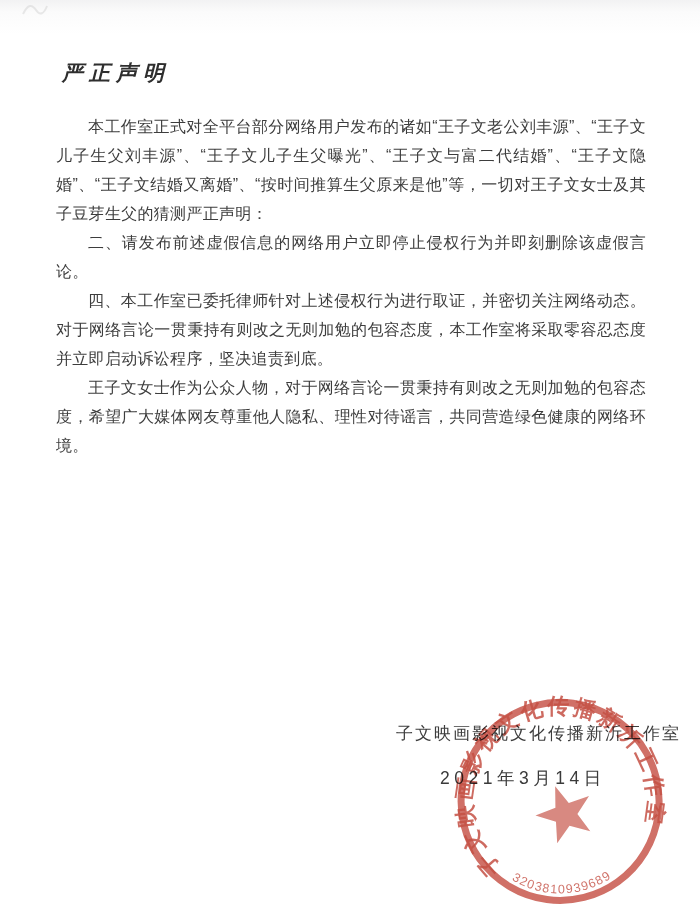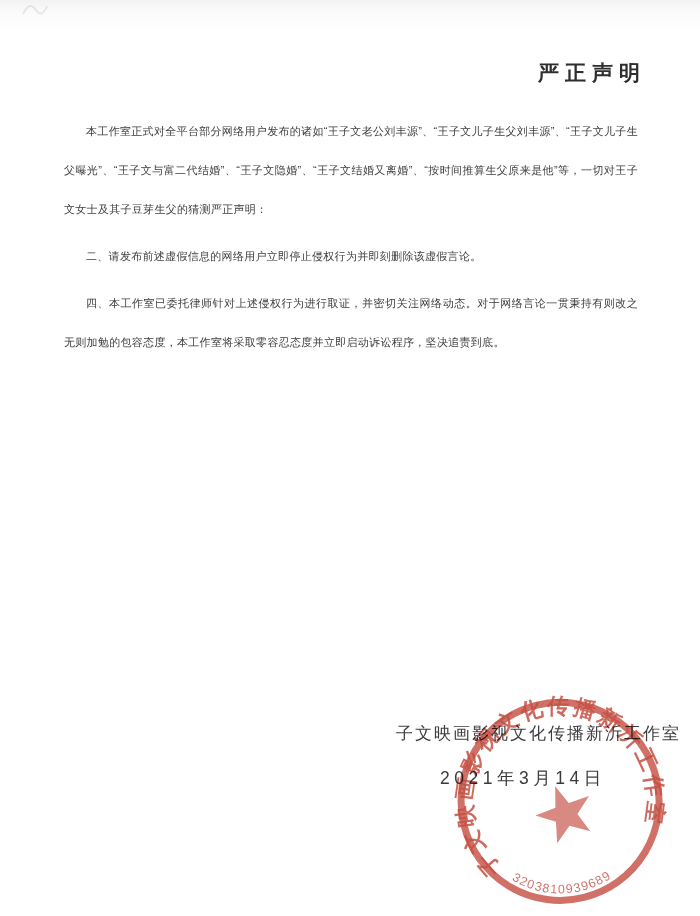--- a/index.html
+++ b/index.html
@@ -8,25 +8,25 @@
     font-family: "Liberation Sans", "DejaVu Sans", sans-serif;
     background: #ffffff;
   }
   .page {
     position: relative; width: 700px; height: 916px; overflow: hidden;
     background: linear-gradient(180deg, #f2f2f3 0px, #fbfbfb 12px, #ffffff 34px);
   }
   .doc { position: absolute; left: 56px; width: 590px; top: 0; color: #3d3d3d; filter: blur(0.25px); }
   .title {
     margin: 0 0 24px 0; padding-top: 58px; line-height: 30px;
-    text-align: right; font-size: 21px; font-weight: 700;
-    letter-spacing: 6px; padding-left: 6px; color: #2e2e2e;
+    text-align: left; font-size: 21px; font-weight: 700;
+    letter-spacing: 6px; padding-left: 6px; color: #2e2e2e; font-style: italic;
   }
   .body p {
-    margin: 8px; font-size: 11px; line-height: 39px;
+    margin: 0; font-size: 16px; line-height: 29px;
     letter-spacing: 0.3px; text-align: justify; text-indent: 2em;
   }
   .signature {
     position: absolute; top: 722px; right: 19px; line-height: 24px;
     font-size: 17px; letter-spacing: 2px; color: #3d3d3d; filter: blur(0.25px);
   }
   .date {
     position: absolute; top: 766px; left: 440px; line-height: 24px;
     font-size: 17.5px; letter-spacing: 4.5px; color: #3a3a3a; filter: blur(0.25px);
   }
@@ -42,20 +42,21 @@
 <body>
 
 <div class="page">
 
   <div class="doc">
     <h1 class="title">严正声明</h1>
     <div class="body">
       <p>本工作室正式对全平台部分网络用户发布的诸如“王子文老公刘丰源”、“王子文儿子生父刘丰源”、“王子文儿子生父曝光”、“王子文与富二代结婚”、“王子文隐婚”、“王子文结婚又离婚”、“按时间推算生父原来是他”等，一切对王子文女士及其子豆芽生父的猜测严正声明：</p>
       <p>二、请发布前述虚假信息的网络用户立即停止侵权行为并即刻删除该虚假言论。</p>
       <p>四、本工作室已委托律师针对上述侵权行为进行取证，并密切关注网络动态。对于网络言论一贯秉持有则改之无则加勉的包容态度，本工作室将采取零容忍态度并立即启动诉讼程序，坚决追责到底。</p>
+      <p>王子文女士作为公众人物，对于网络言论一贯秉持有则改之无则加勉的包容态度，希望广大媒体网友尊重他人隐私、理性对待谣言，共同营造绿色健康的网络环境。</p>
     </div>
   </div>
 
   <div class="signature">子文映画影视文化传播新沂工作室</div>
   <div class="date">2021年3月14日</div>
 
   <svg class="seal" viewBox="0 0 220 220" aria-hidden="true">
     <circle cx="110" cy="110" r="99" fill="none" stroke-width="7" stroke-opacity="0.82" stroke="#bf4134"></circle>
     <polygon points="112,94 119.1,114.3 140.5,114.7 123.4,127.7 129.6,148.3 112,136 94.4,148.3 100.6,127.7 83.5,114.7 104.9,114.3" fill-opacity="0.68" transform="rotate(-6 112 124)" fill="#bf4134"></polygon>
     <path id="sealTopArc" d="M 42.6 166.6 A 88 88 0 1 1 177.4 166.6" fill="none"></path>

